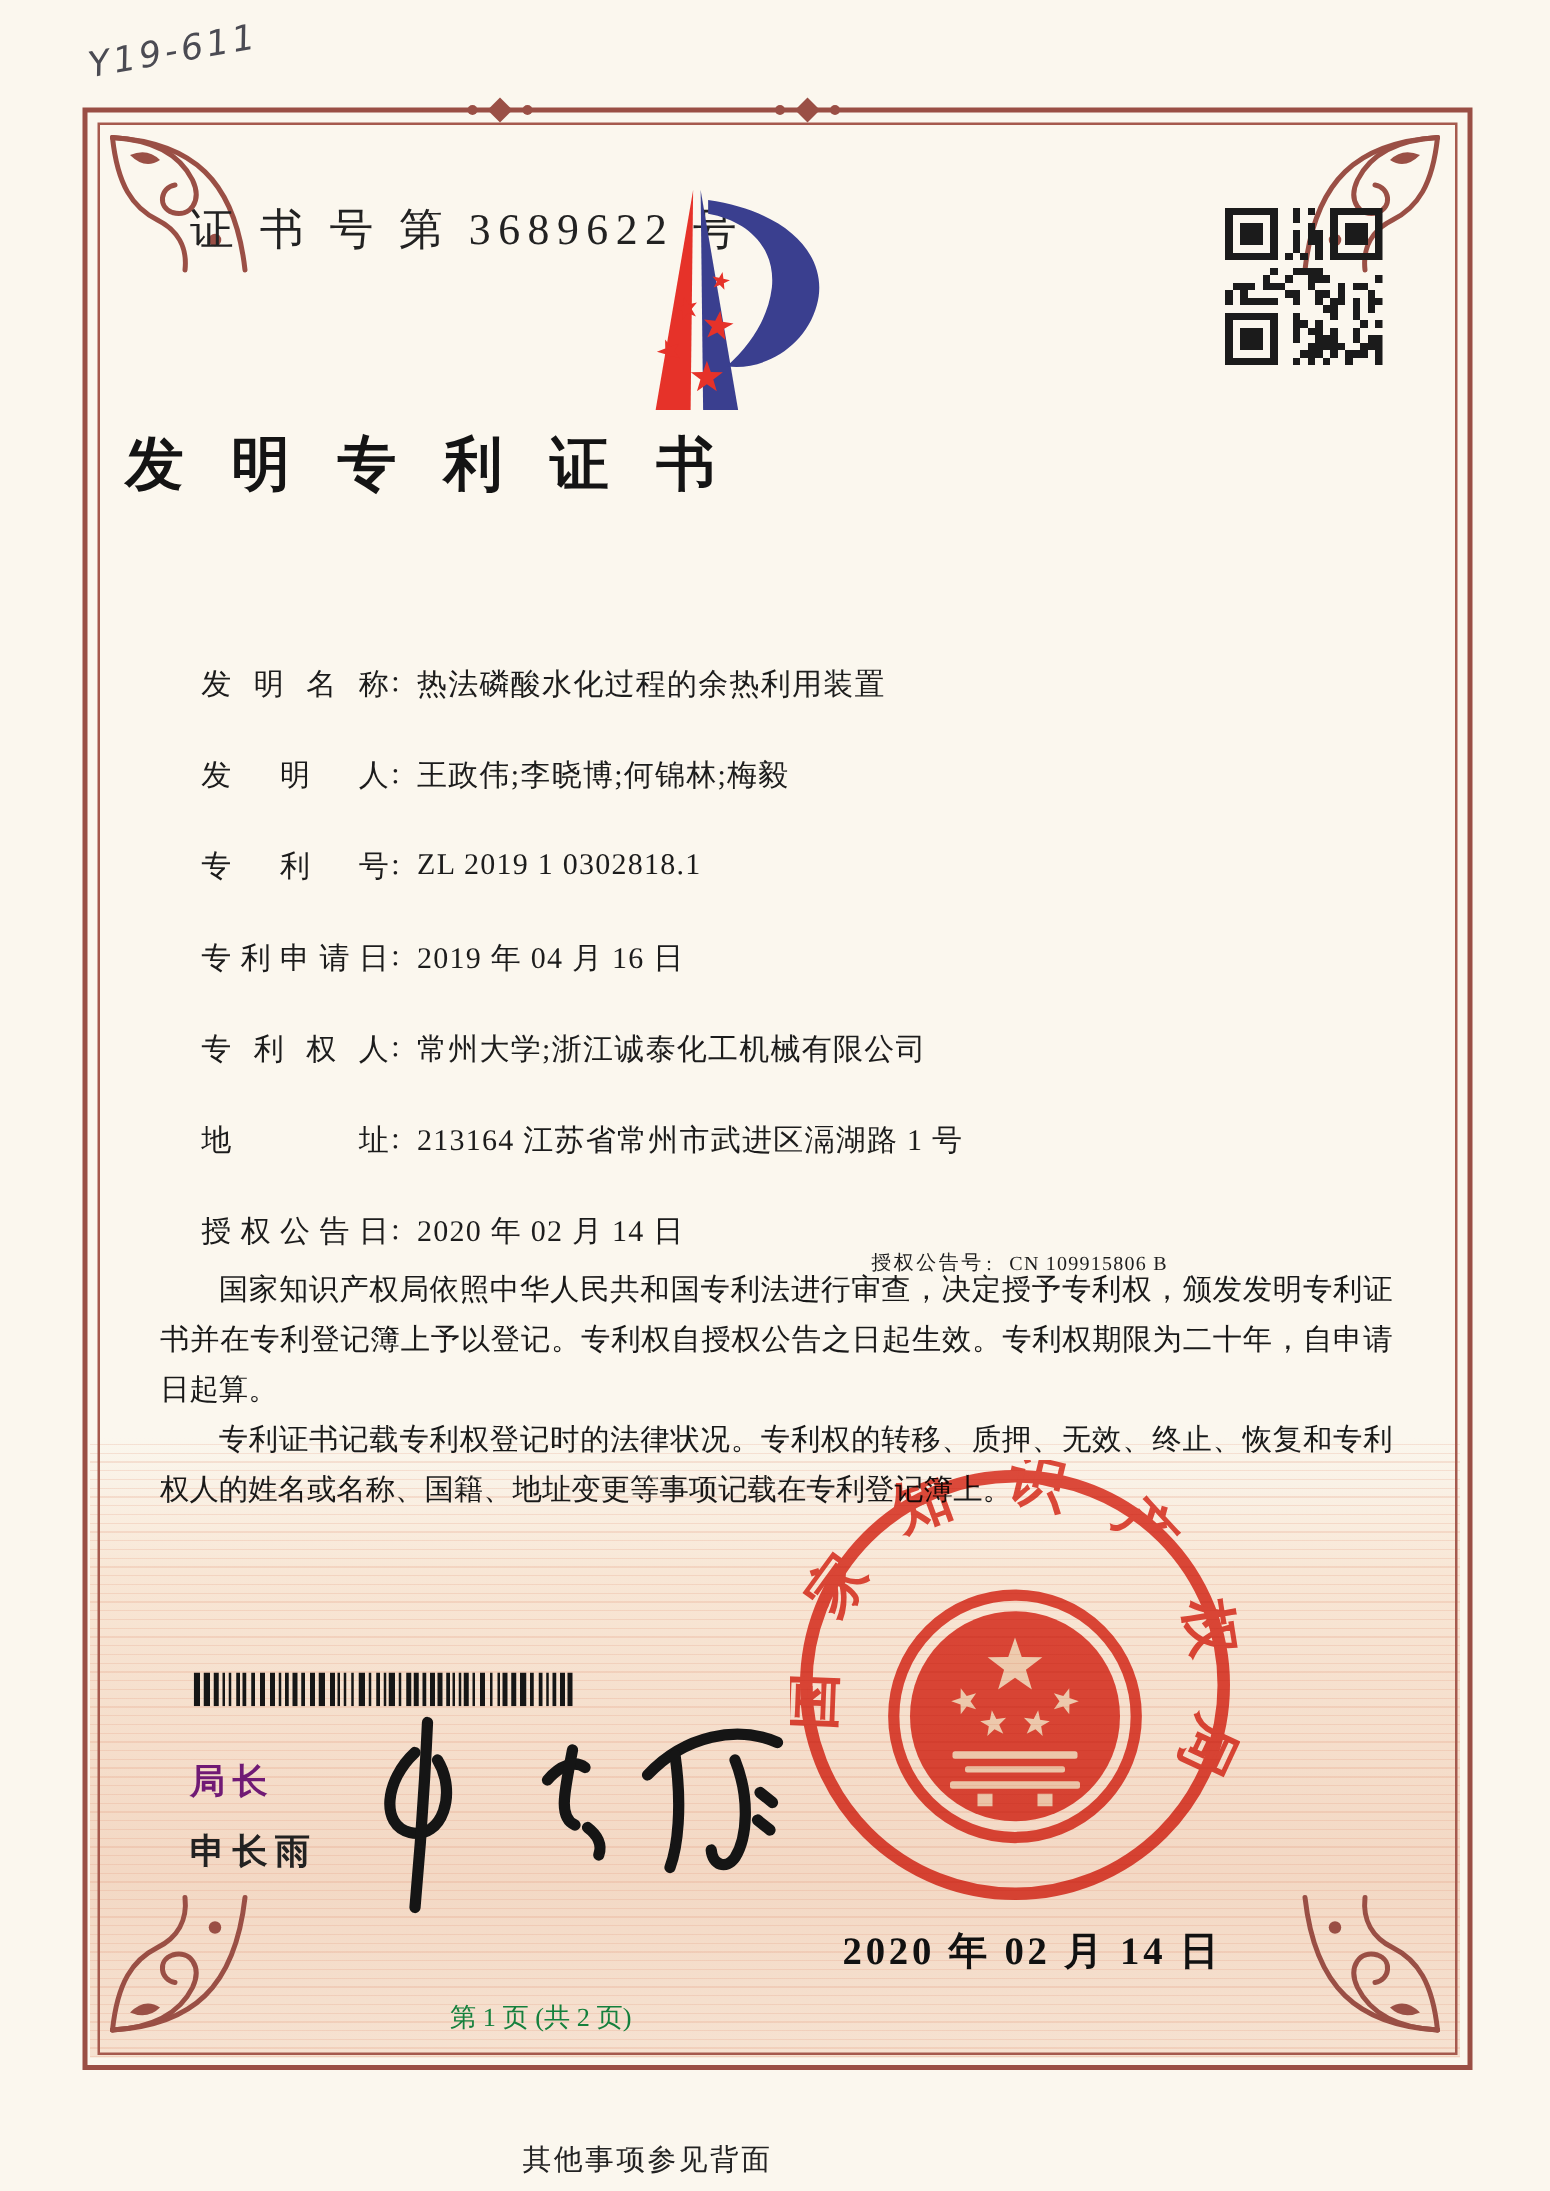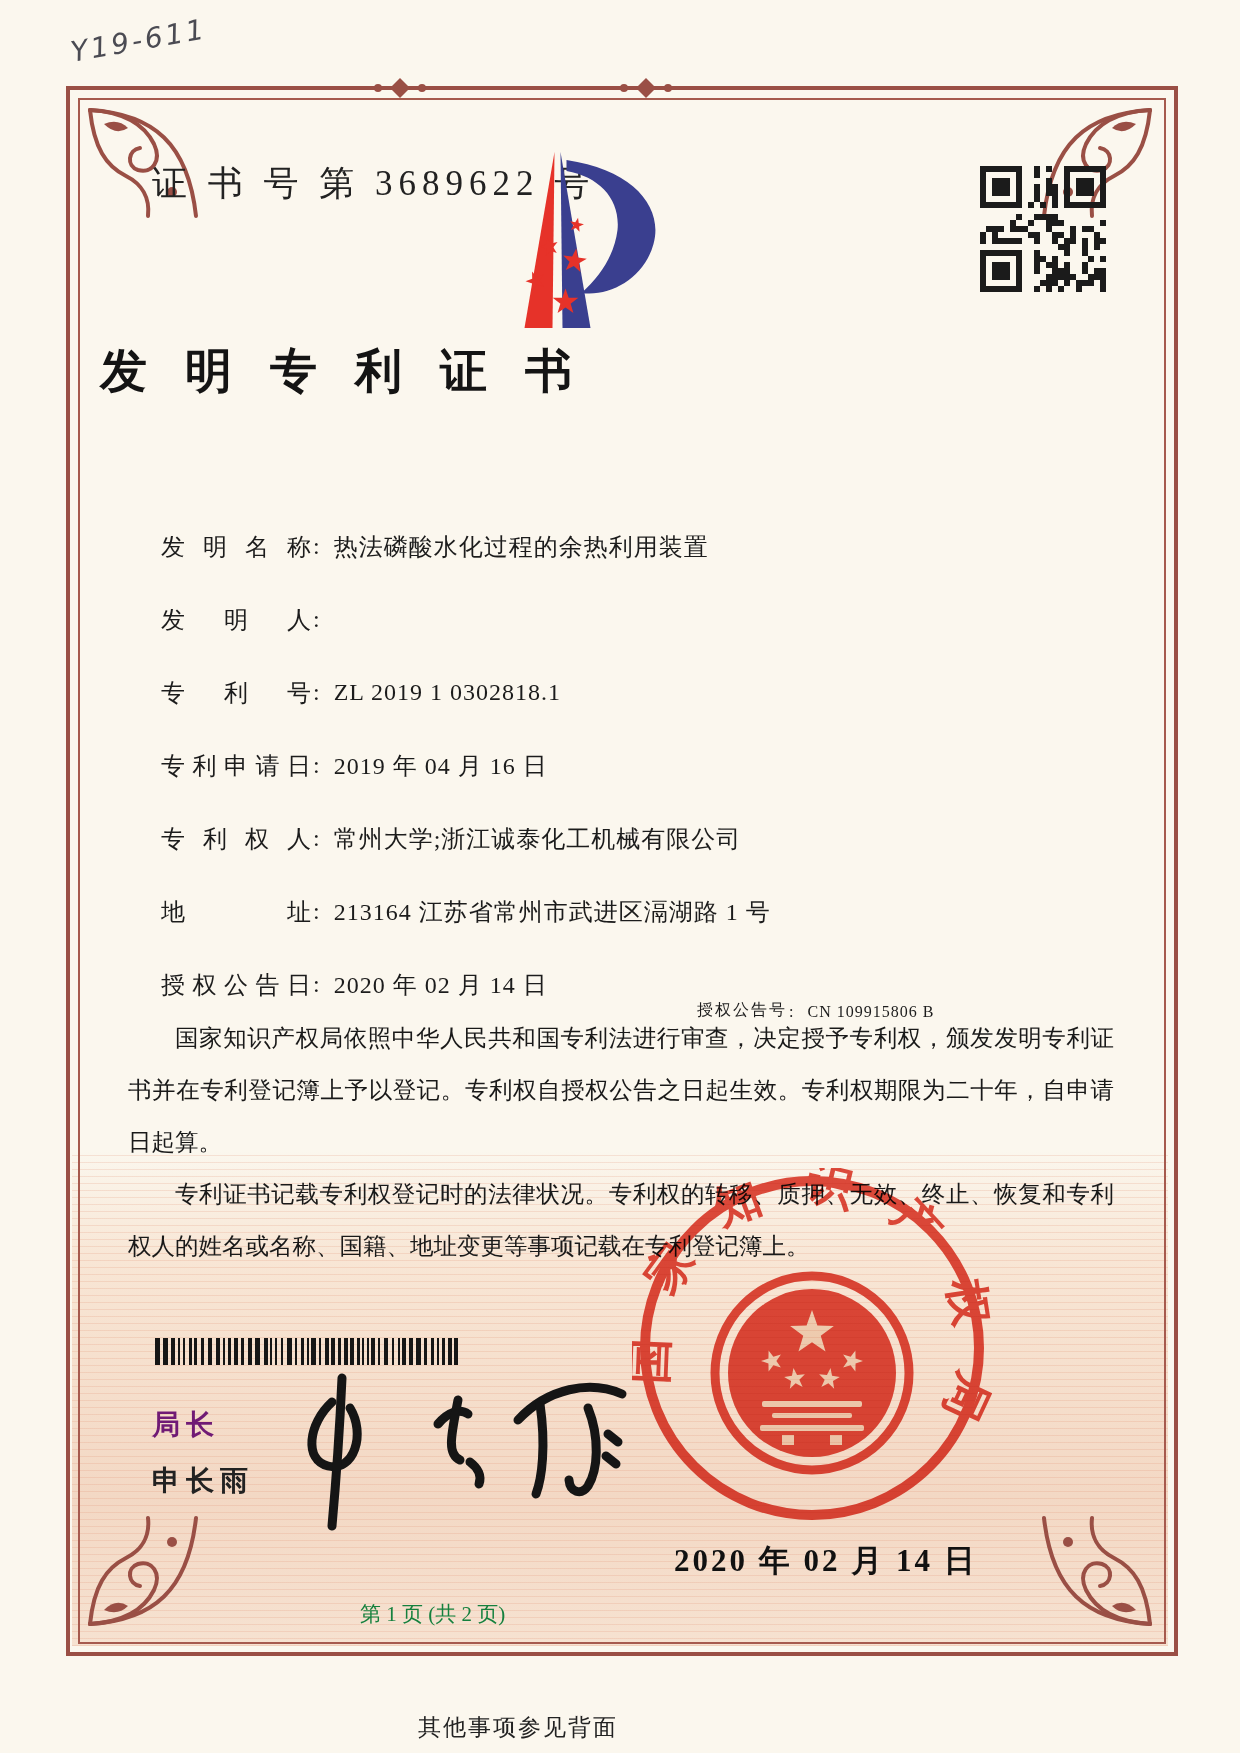--- a/index.html
+++ b/index.html
@@ -34,21 +34,21 @@
   }
   .title span{letter-spacing:38px;margin-right:-38px;}
   
   .fields{left:161px;top:510px;width:930px;}
   .frow{position:relative;height:73px;display:flex;align-items:center;font-size:24px;}
   .flabel{display:inline-block;width:150px;text-align:justify;text-align-last:justify;color:#1c1c1c;}
   .fcolon{display:inline-block;margin:0 14px 0 2px;}
   .fvalue{letter-spacing:1px;}
   .grant-group{position:absolute;left:536px;top:0;height:73px;display:flex;align-items:flex-end;font-size:16px;}
   
-  .paras{left:128px;top:1012px;width:986px;font-size:23.5px;line-height:52px;text-align:justify;color:#191919;}
+  .paras{left:128px;top:1012px;width:986px;font-size:23.5px;line-height:40px;text-align:justify;color:#191919;}
   .paras p{margin:0;text-indent:2em;}
   
   .barcode{left:155px;top:1338px;}
   .signer-title{left:152px;top:1406px;font-family:"Liberation Sans","DejaVu Sans",sans-serif;
     font-weight:bold;font-size:28px;letter-spacing:6px;color:#701a75;}
   .signer-name{left:152px;top:1462px;font-family:"Liberation Sans","DejaVu Sans",sans-serif;
     font-weight:bold;font-size:28px;letter-spacing:6px;color:#222;}
   .signature{left:286px;top:1362px;}
   .seal{left:632px;top:1168px;mix-blend-mode:multiply;}
   .seal-date{left:674px;top:1540px;font-size:31px;letter-spacing:3px;color:#111;font-weight:bold;}
@@ -336,20 +336,21 @@
 
 <div class="abs fields">
   <div class="frow">
     <span class="flabel">发明名称</span>
       <span class="fcolon">:</span>
     <span class="fvalue">热法磷酸水化过程的余热利用装置</span>
   </div>
   <div class="frow">
     <span class="flabel">发明人</span>
       <span class="fcolon">:</span>
+    <span class="fvalue">王政伟;李晓博;何锦林;梅毅</span>
   </div>
   <div class="frow">
     <span class="flabel">专利号</span>
       <span class="fcolon">:</span>
     <span class="fvalue">ZL 2019 1 0302818.1</span>
   </div>
   <div class="frow">
     <span class="flabel">专利申请日</span>
       <span class="fcolon">:</span>
     <span class="fvalue">2019 年 04 月 16 日</span>

